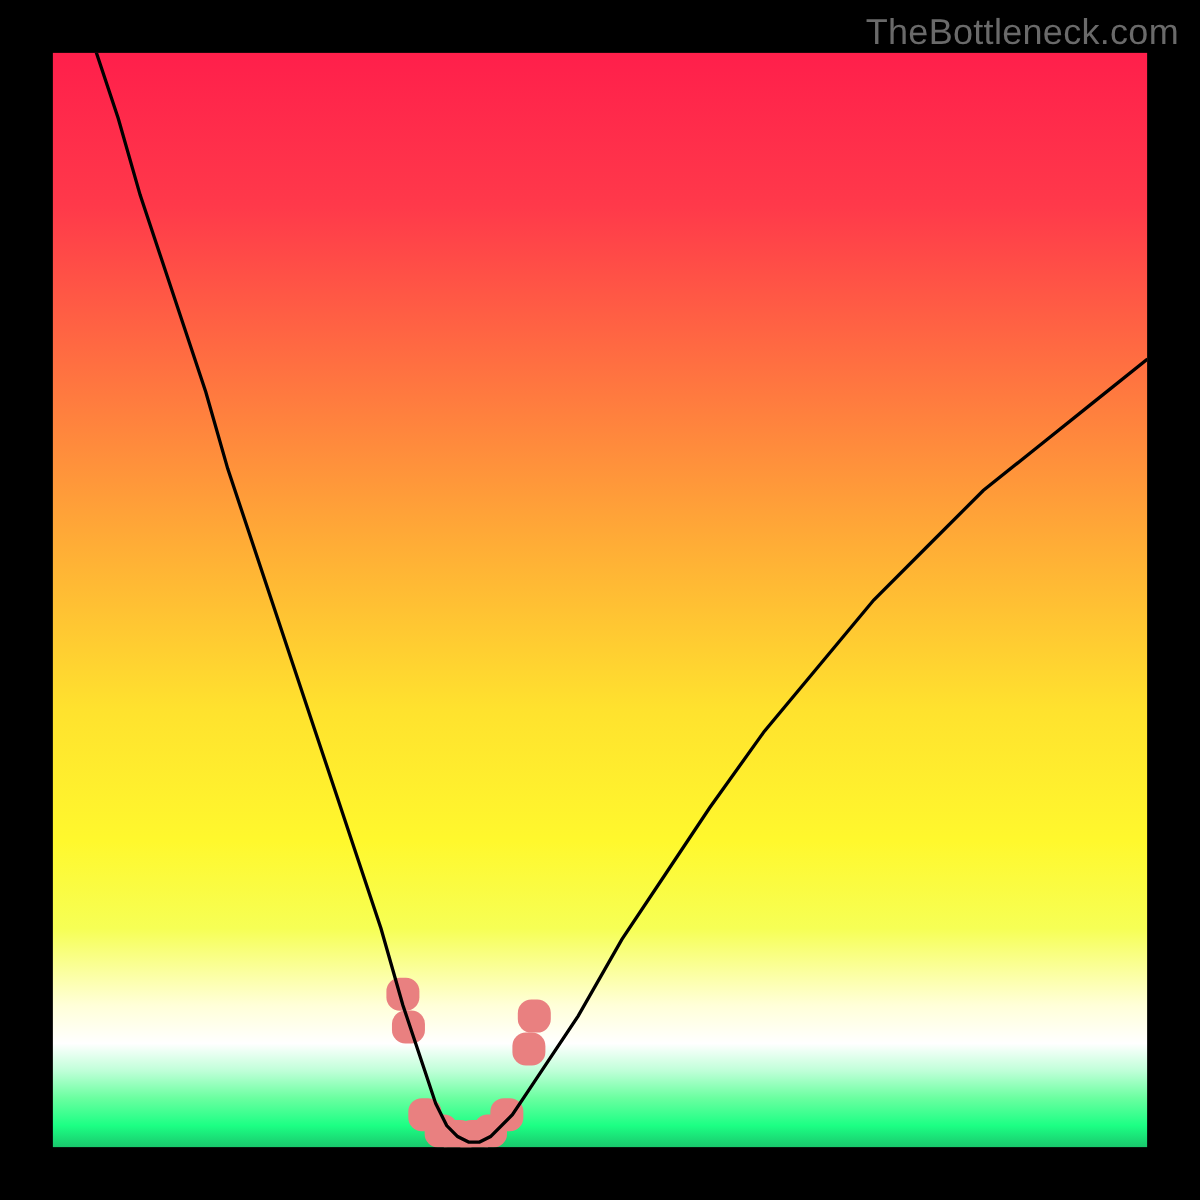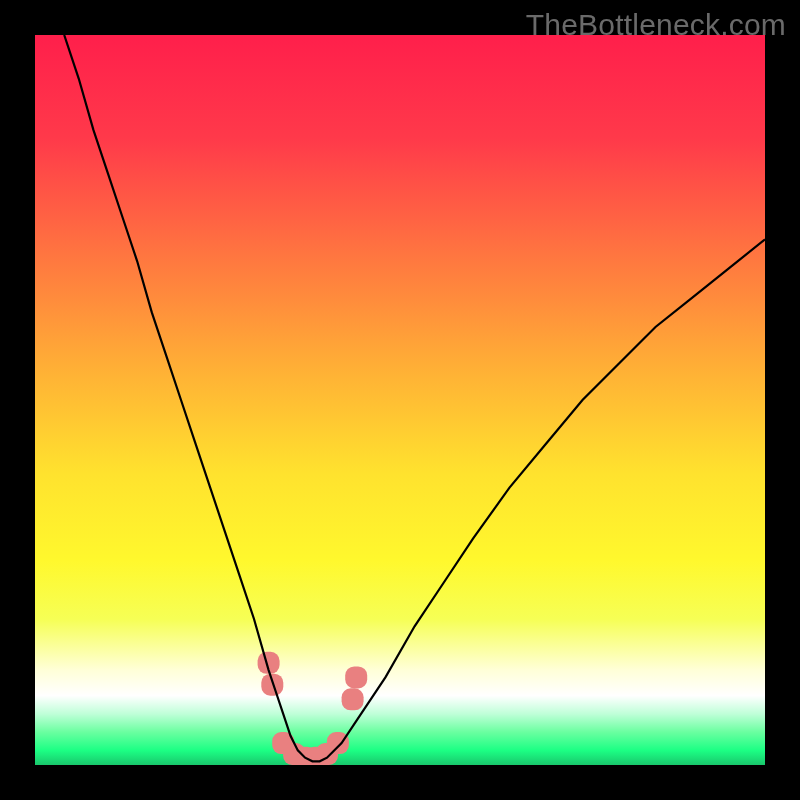--- a/index.html
+++ b/index.html
@@ -14,21 +14,21 @@
   .container {
     position: relative;
     width: 800px;
     height: 800px;
   }
   .watermark {
     position: absolute;
     top: 8px;
     right: 14px;
     color: #6a6a6a;
-    font-size: 30px;
+    font-size: 24px;
     font-weight: 400;
     z-index: 30;
     letter-spacing: 0.2px;
   }
   .plot-area {
     position: absolute;
     left: 35px;
     top: 35px;
     width: 730px;
     height: 730px;

